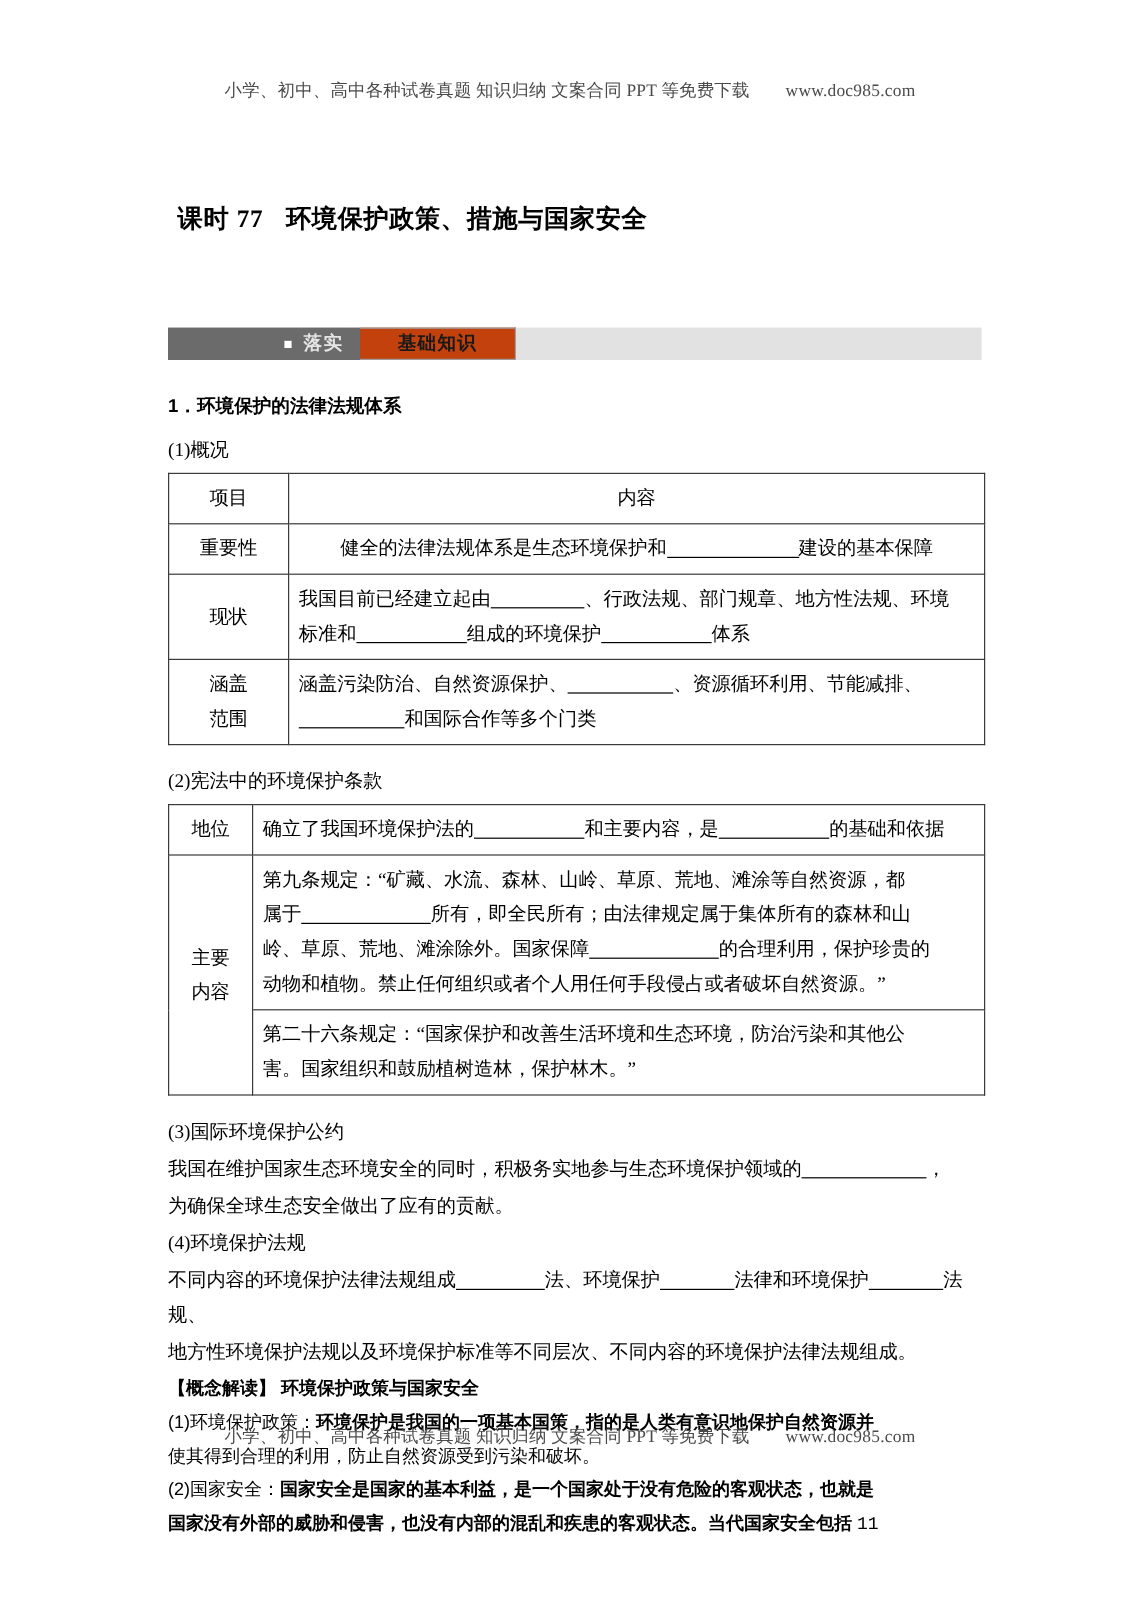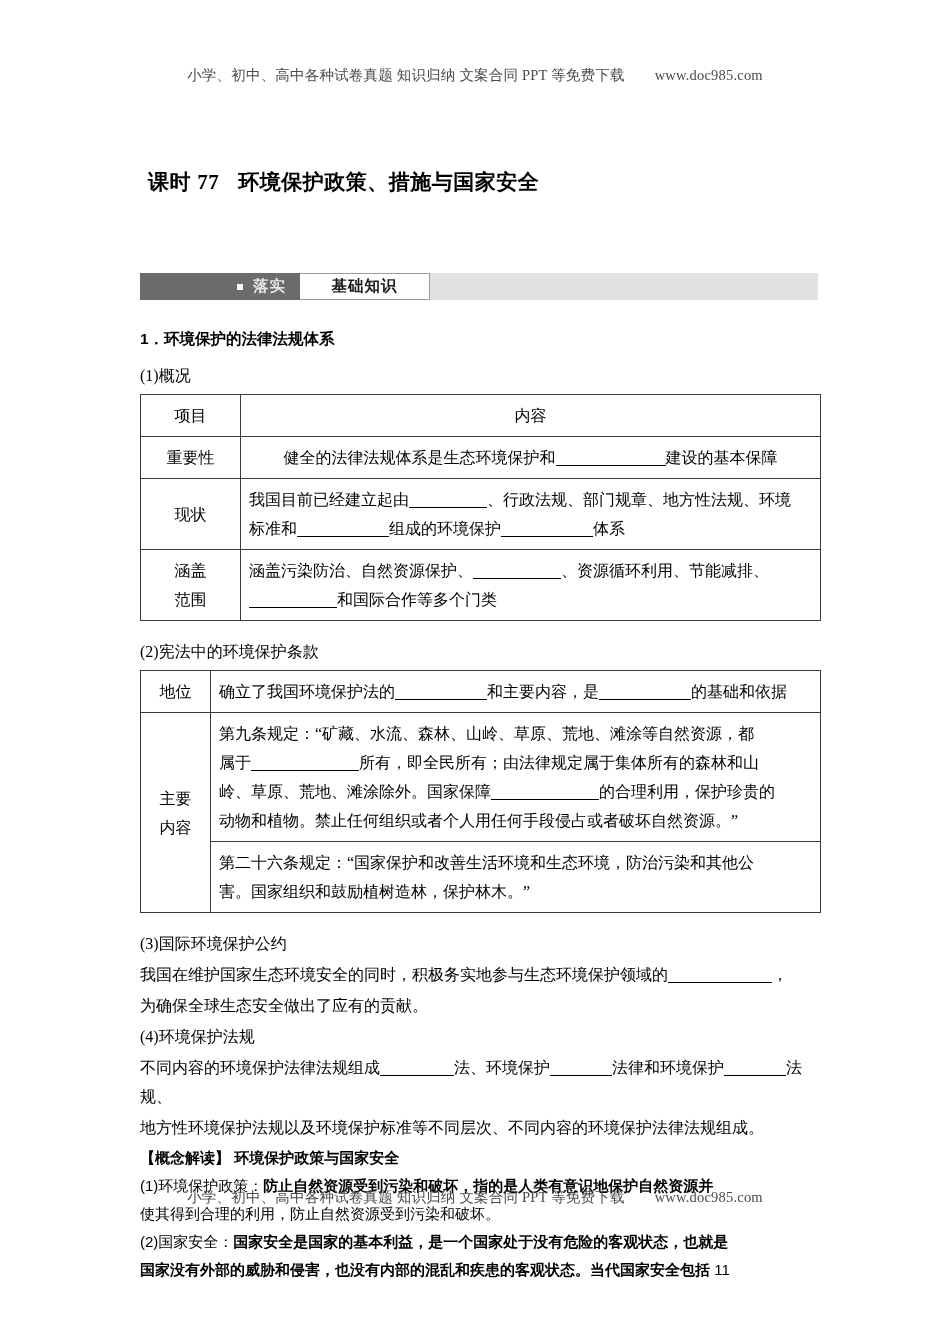--- a/index.html
+++ b/index.html
@@ -77,21 +77,21 @@
     display: inline-block;
   }
   .banner-dark .label {
     color: #e5e5e5;
     font-family: "Liberation Sans", "DejaVu Sans", sans-serif;
     font-weight: bold;
     font-size: 15.5px;
     letter-spacing: 1px;
   }
   .banner-tab {
-    background: #ffffff;
+    background: #c2410c;
     border: 1px solid #9d9d9d;
     border-left: none;
     min-width: 130px;
     display: flex;
     align-items: center;
     justify-content: center;
   }
   .banner-tab .label {
     color: #1a1a1a;
     font-family: "Liberation Sans", "DejaVu Sans", sans-serif;
@@ -163,21 +163,21 @@
   }
   .concept .chead {
     font-weight: bold;
     font-size: 15px;
     line-height: 28px;
   }
   .concept p { margin: 0; }
   .concept .lbl { font-weight: normal; }
   .concept .em { font-weight: bold; }
 
-  .tail-num { font-family: Liberation Sans, sans-serif; }
+  .tail-num { font-family: Liberation Mono, monospace; }
 </style>
 </head>
 <body>
 
 <div class="page">
 
   <div class="watermark watermark-top">
     <span>小学、初中、高中各种试卷真题  知识归纳  文案合同  PPT 等免费下载</span><span class="url">www.doc985.com</span>
   </div>
 
@@ -280,21 +280,21 @@
     <div class="para">(3)国际环境保护公约</div>
     <div class="para"><span>我国在维护国家生态环境安全的同时，积极务实地参与生态环境保护领域的</span><span class="blank" style="width:104px"></span><span>，</span></div>
     <div class="para">为确保全球生态安全做出了应有的贡献。</div>
 
     <div class="para">(4)环境保护法规</div>
     <div class="para"><span>不同内容的环境保护法律法规组成</span><span class="blank" style="width:74px"></span><span>法、环境保护</span><span class="blank" style="width:62px"></span><span>法律和环境保护</span><span class="blank" style="width:62px"></span><span>法规、</span></div>
     <div class="para">地方性环境保护法规以及环境保护标准等不同层次、不同内容的环境保护法律法规组成。</div>
 
     <div class="concept">
       <p class="chead"><span>【概念解读】</span>&nbsp;<span>环境保护政策与国家安全</span></p>
-      <p><span class="lbl">(1)环境保护政策：</span><span class="em">防止自然资源受到污染和破坏，指的是人类有意识地保护自然资源并</span></p>
+      <p><span class="lbl">(1)环境保护政策：</span><span class="em">环境保护是我国的一项基本国策，指的是人类有意识地保护自然资源并</span></p>
       <p>使其得到合理的利用，防止自然资源受到污染和破坏。</p>
       <p><span class="lbl">(2)国家安全：</span><span class="em">国家安全是国家的基本利益，是一个国家处于没有危险的客观状态，也就是</span></p>
       <p><span class="em">国家没有外部的威胁和侵害，也没有内部的混乱和疾患的客观状态。当代国家安全包括</span>&nbsp;<span class="tail-num">11</span></p>
     </div>
 
   </div>
 
   <div class="watermark watermark-bottom">
     <span>小学、初中、高中各种试卷真题  知识归纳  文案合同  PPT 等免费下载</span><span class="url">www.doc985.com</span>
   </div>

